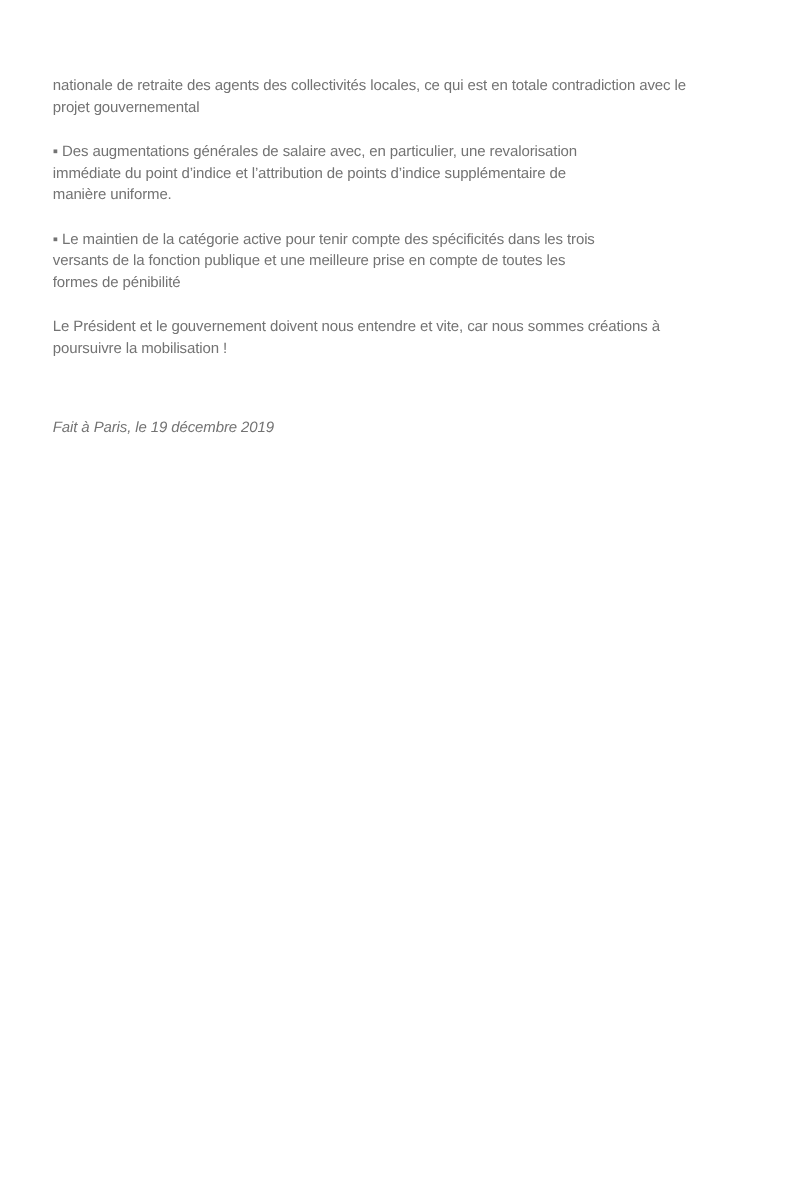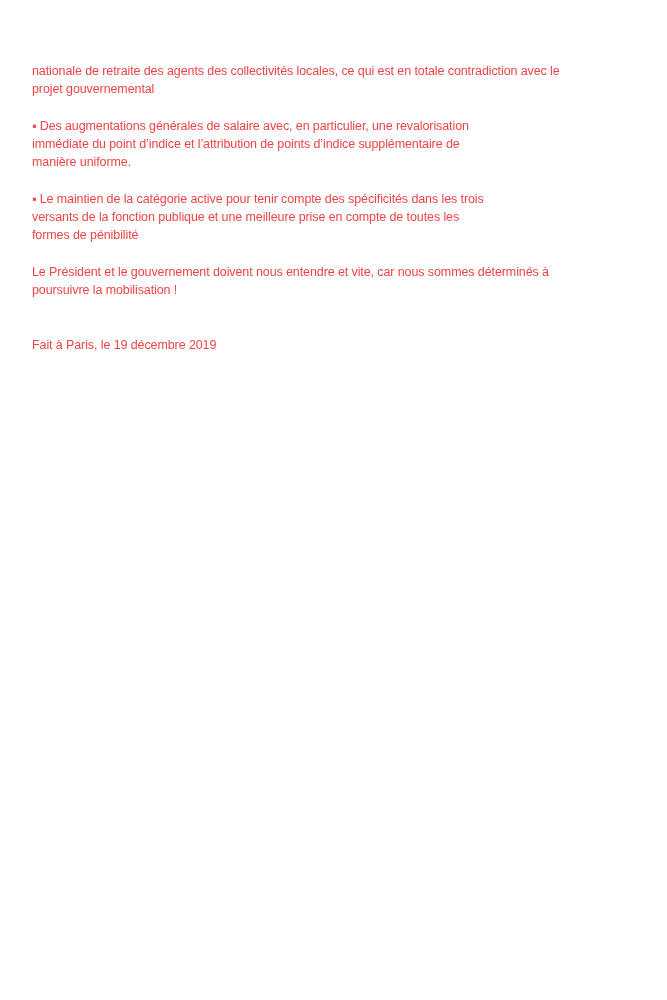--- a/index.html
+++ b/index.html
@@ -14,46 +14,47 @@
   }
   .page {
     position: relative;
     width: 667px;
     height: 1000px;
     background: #ffffff;
     font-family: "Liberation Sans", "DejaVu Sans", sans-serif;
   }
   .doc-text {
     position: absolute;
-    left: 32px;
+    left: 44px;
     top: 62px;
     width: 605px;
-    color: #ef4444;
+    color: #737373;
     font-size: 12.5px;
     line-height: 18.25px;
     letter-spacing: -0.1px;
   }
   .doc-text p {
     margin: 0 0 18.25px 0;
     white-space: pre;
   }
   .doc-text p.dateline {
-    margin-top: 37px;
+    margin-top: 48px;
+    font-style: italic;
   }
 </style>
 </head>
 <body>
 
 <div class="page">
   <div class="doc-text">
     <p>nationale de retraite des agents des collectivités locales, ce qui est en totale contradiction avec le
 projet gouvernemental</p>
     <p>▪ Des augmentations générales de salaire avec, en particulier, une revalorisation
 immédiate du point d’indice et l’attribution de points d’indice supplémentaire de
 manière uniforme.</p>
     <p>▪ Le maintien de la catégorie active pour tenir compte des spécificités dans les trois
 versants de la fonction publique et une meilleure prise en compte de toutes les
 formes de pénibilité</p>
-    <p>Le Président et le gouvernement doivent nous entendre et vite, car nous sommes déterminés à
+    <p>Le Président et le gouvernement doivent nous entendre et vite, car nous sommes créations à
 poursuivre la mobilisation !</p>
     <p class="dateline">Fait à Paris, le 19 décembre 2019</p>
   </div>
 </div>
 
 </body></html>

